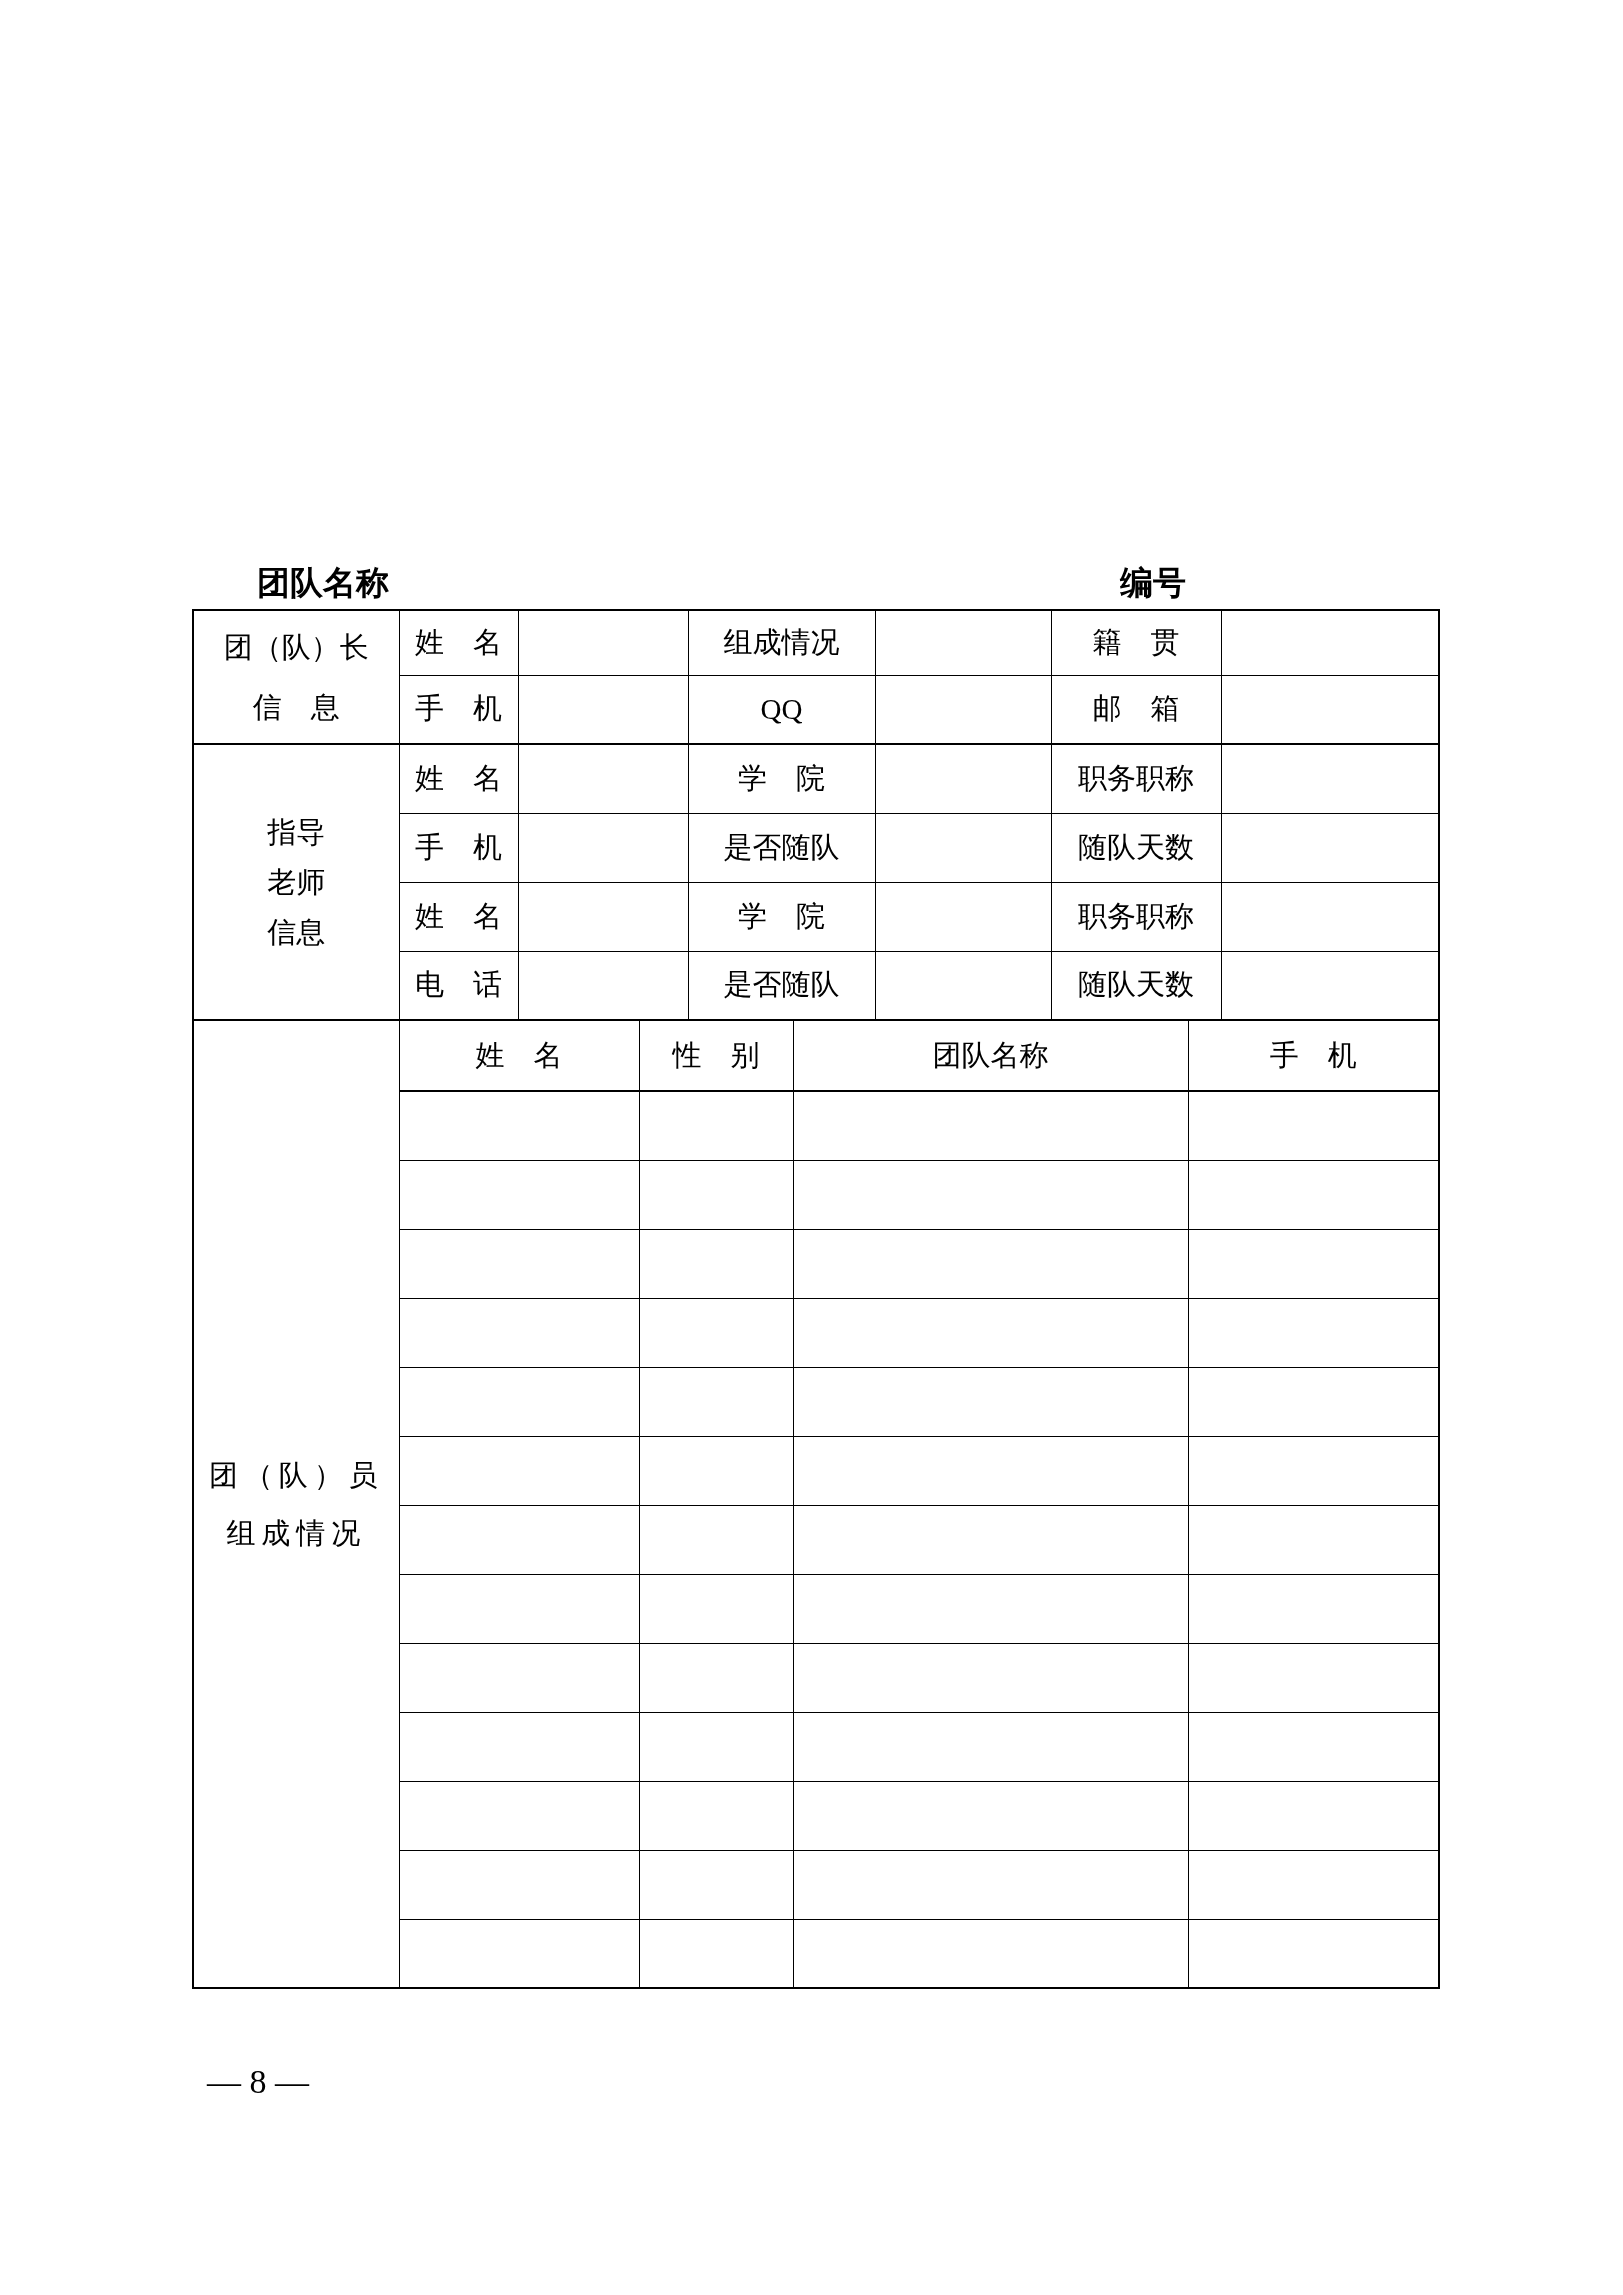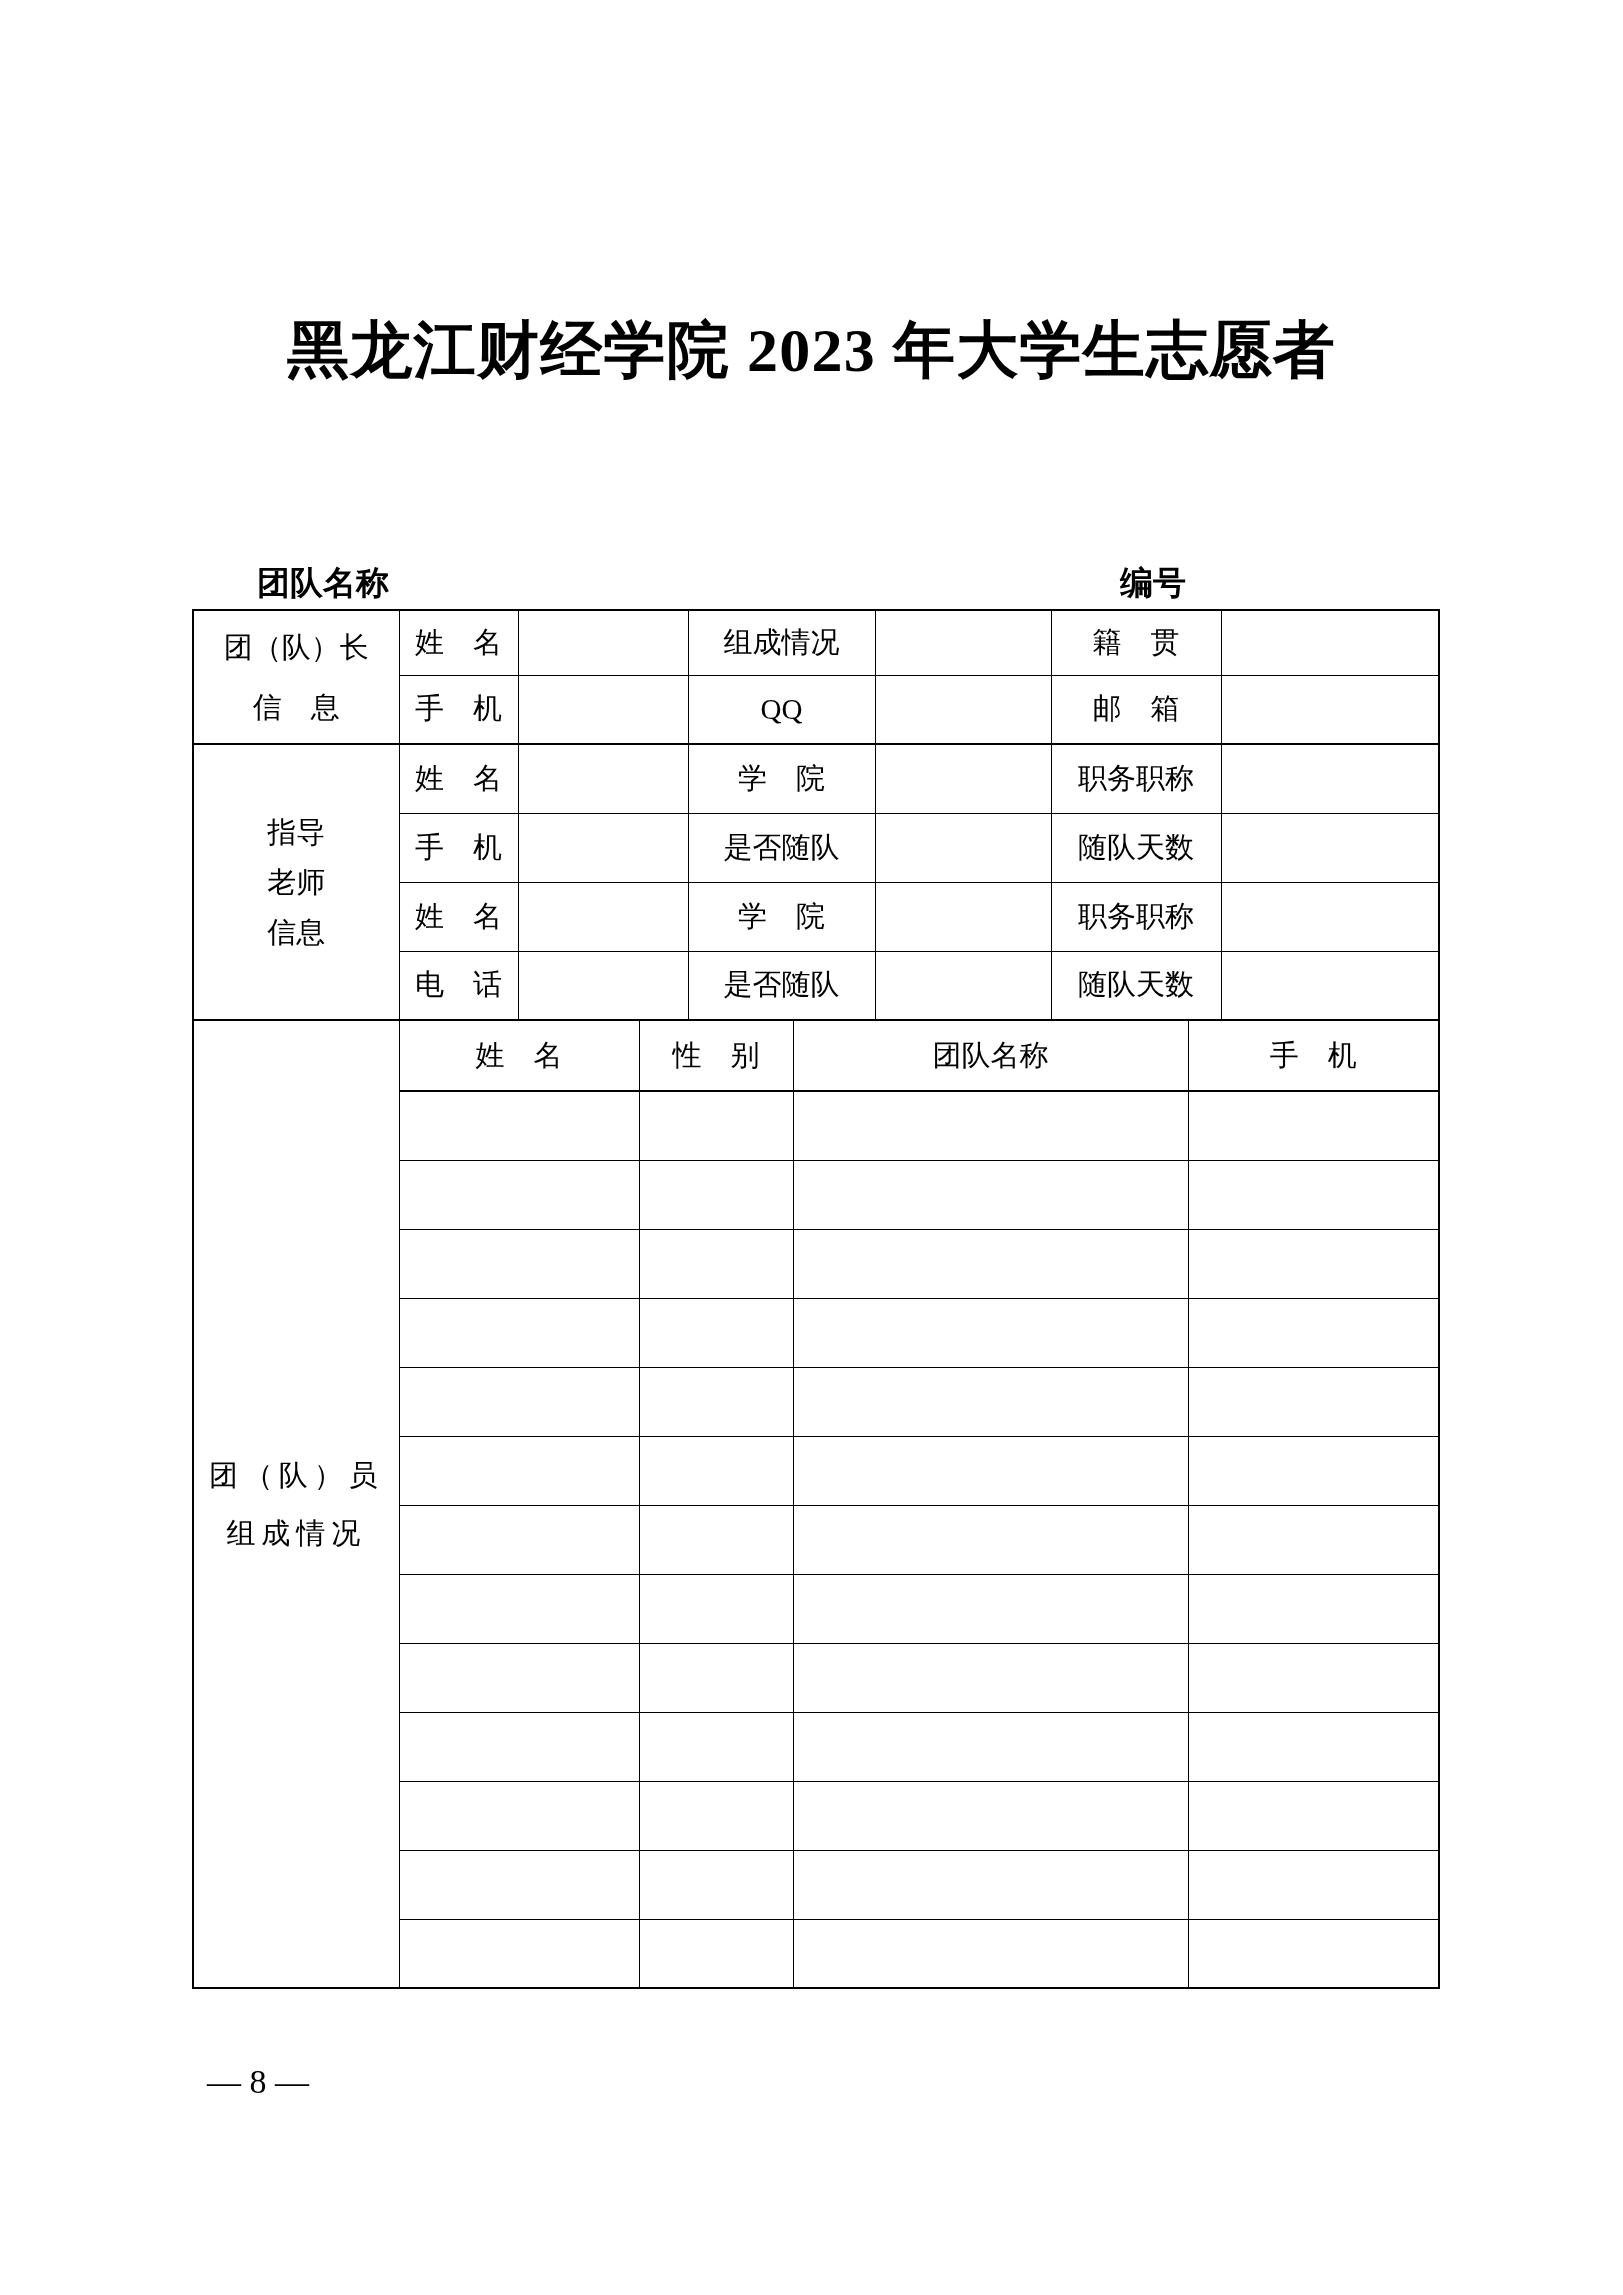--- a/index.html
+++ b/index.html
@@ -85,21 +85,20 @@
     line-height: 41px;
     white-space: nowrap;
   }
 </style>
 </head>
 <body>
 
 <div class="page">
 
   <div class="doc-title">
-    <div>黑龙江财经学院 2023 年大学生志愿者</div>
   </div>
 
   <div class="top-label team-name-label">团队名称</div>
   <div class="top-label code-label">编号</div>
 
   <table class="form-table">
     <colgroup>
       <col style="width:206px">
         <col style="width:119px">
         <col style="width:121px">

